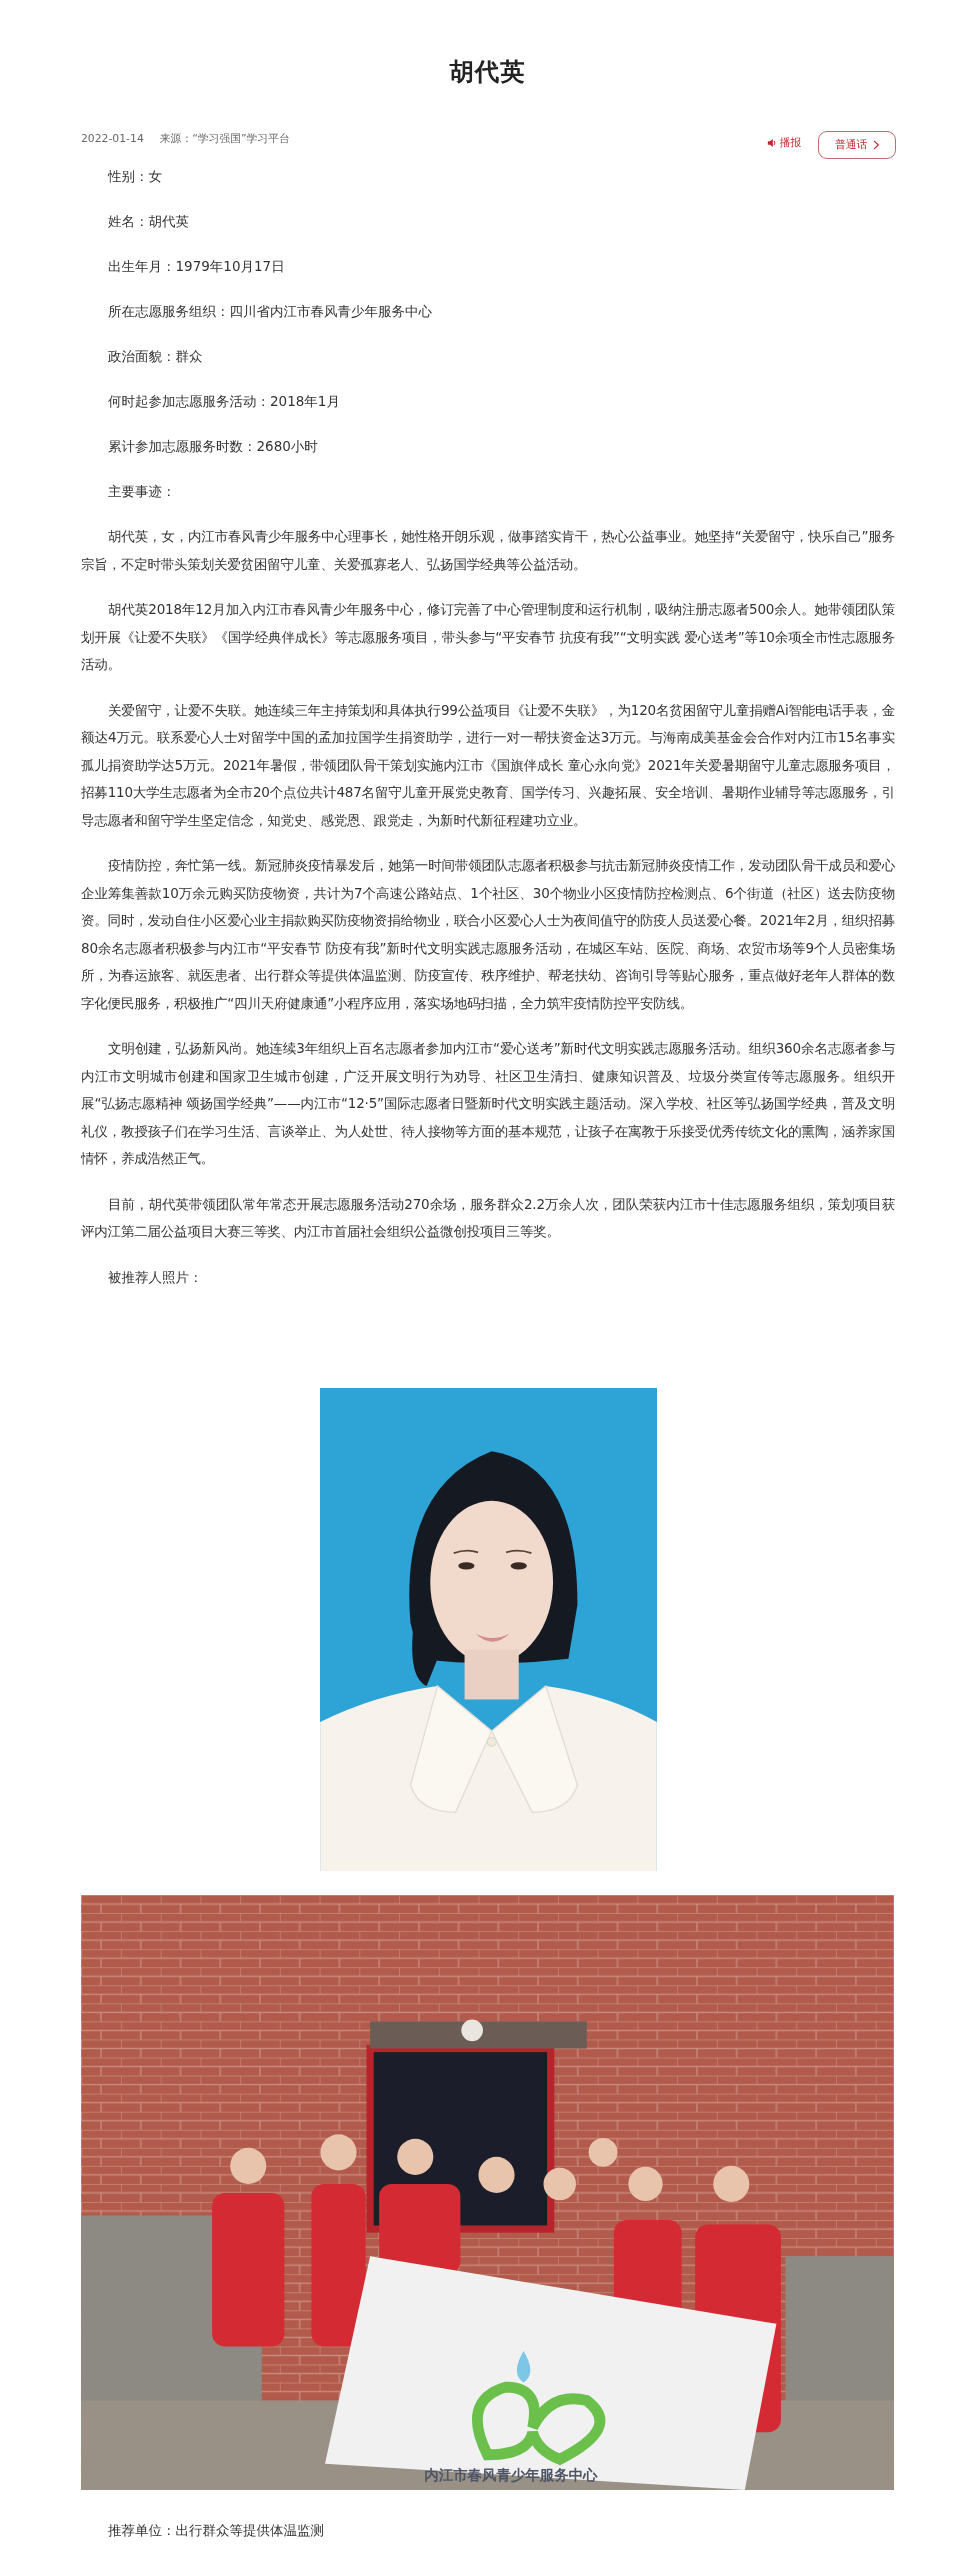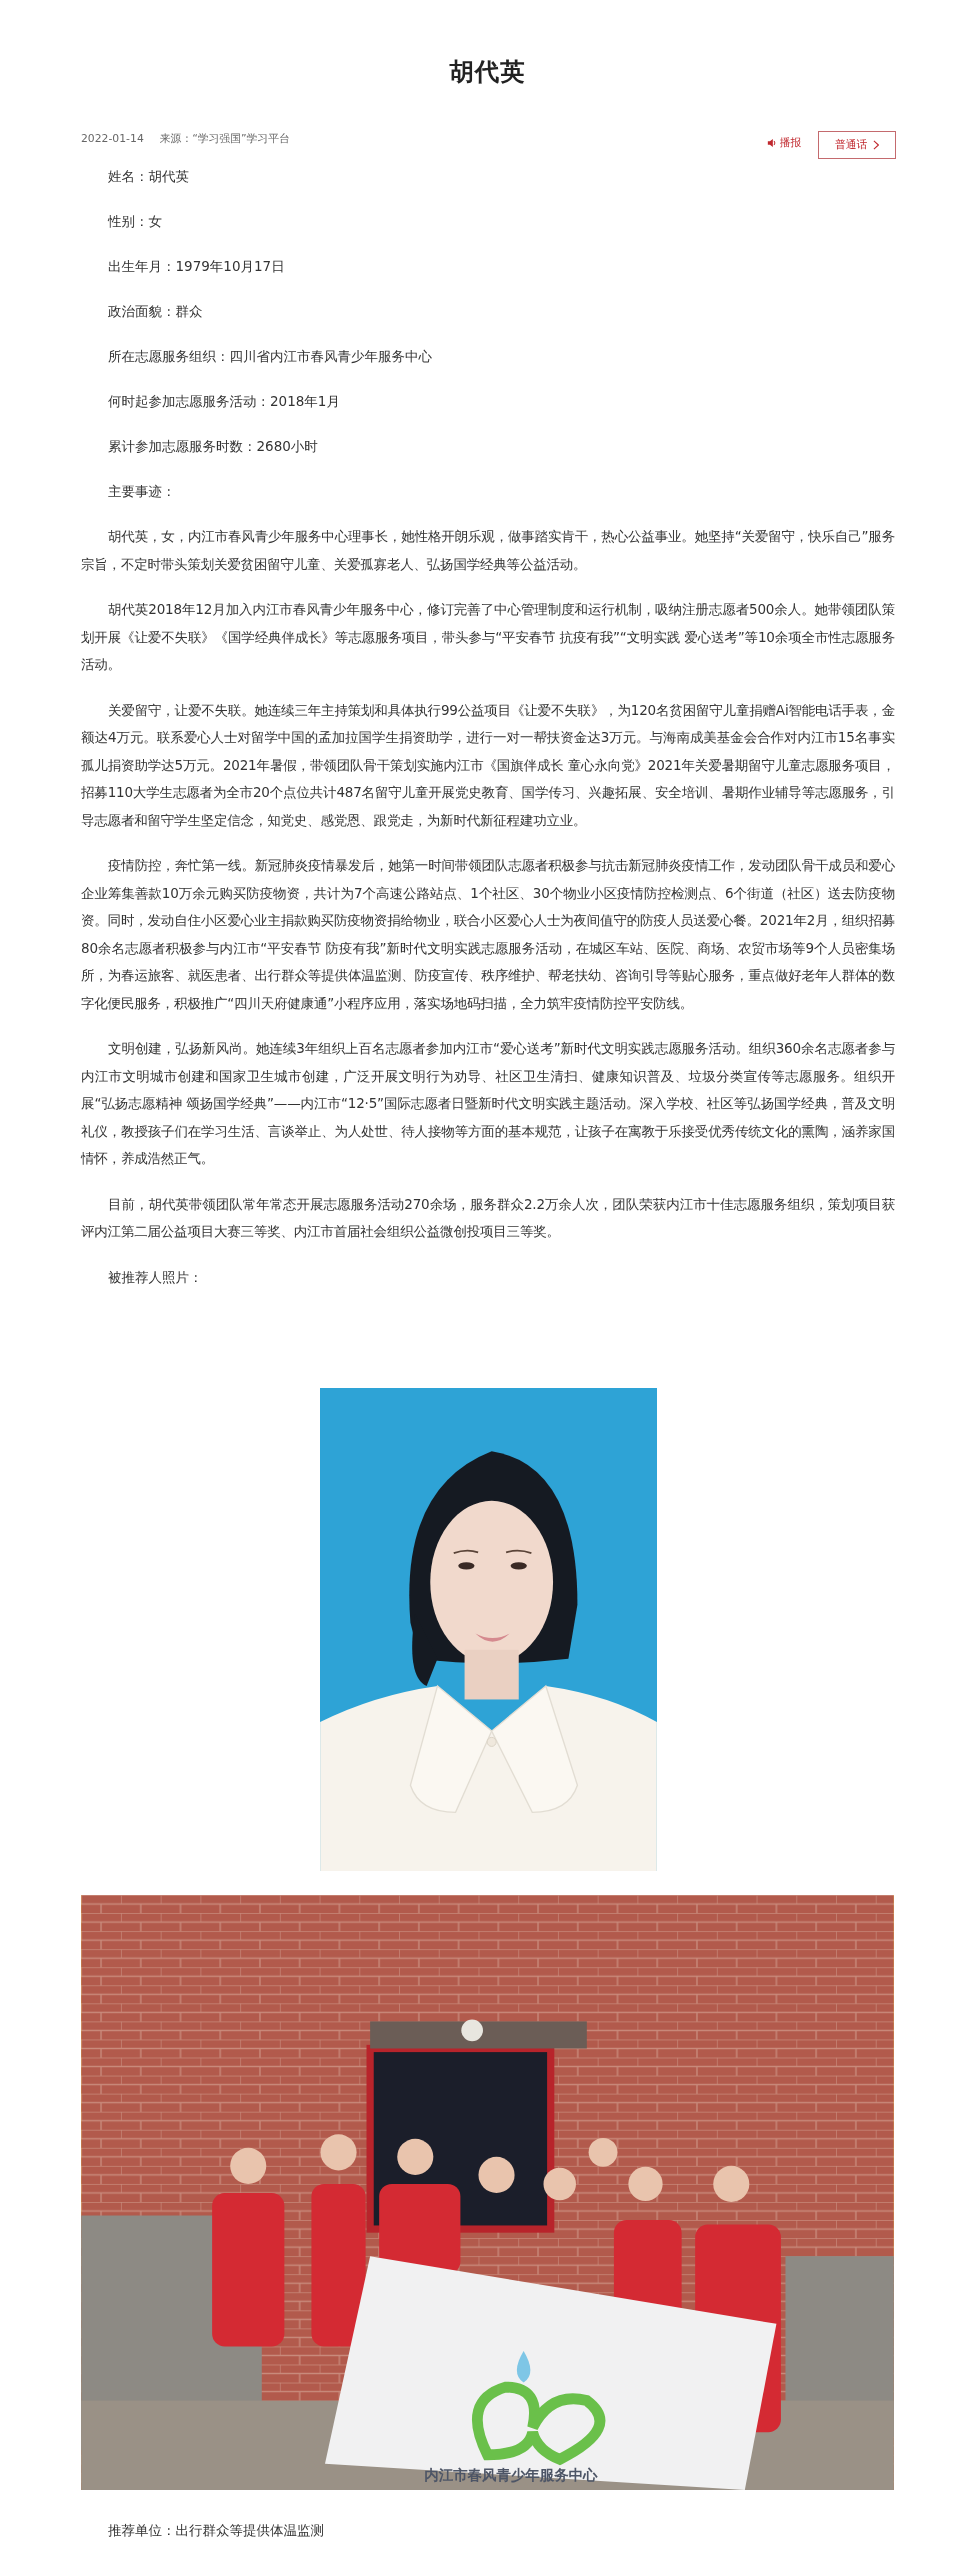--- a/index.html
+++ b/index.html
@@ -39,21 +39,21 @@
     align-items: center;
     gap: 2.7px;
     cursor: pointer;
   }
   .broadcast svg { width: 10px; height: 10px; }
   .lang-btn {
     position: absolute;
     left: 818px; top: 131px;
     width: 78px; height: 28px;
     border: 0.9px solid #c46a6e;
-    border-radius: 0;
+    border-radius: 9px;
     font-size: 10.8px;
     color: #c0272d;
     background: #fff;
     display: flex;
     align-items: center;
     justify-content: center;
     gap: 5.4px;
     cursor: pointer;
   }
   .content {
@@ -122,25 +122,25 @@
 </div>
 
 <div class="lang-btn">
   <span>普通话</span>
   <svg width="6.3" height="10" viewBox="0 0 7 11">
     <path d="M1 1 L6 5.5 L1 10" stroke="#c0272d" stroke-width="1.2" fill="none"></path>
   </svg>
 </div>
 
 <div class="content">
+  <div class="field"><span>性别：</span><span>女</span></div>
   <div class="field"><span>姓名：</span><span>胡代英</span></div>
-  <div class="field"><span>性别：</span><span>女</span></div>
   <div class="field"><span>出生年月：</span><span>1979年10月17日</span></div>
+  <div class="field"><span>所在志愿服务组织：</span><span>四川省内江市春风青少年服务中心</span></div>
   <div class="field"><span>政治面貌：</span><span>群众</span></div>
-  <div class="field"><span>所在志愿服务组织：</span><span>四川省内江市春风青少年服务中心</span></div>
   <div class="field"><span>何时起参加志愿服务活动：</span><span>2018年1月</span></div>
   <div class="field"><span>累计参加志愿服务时数：</span><span>2680小时</span></div>
   <div class="field"><span>主要事迹：</span></div>
 
   <p class="para">胡代英，女，内江市春风青少年服务中心理事长，她性格开朗乐观，做事踏实肯干，热心公益事业。她坚持“关爱留守，快乐自己”服务宗旨，不定时带头策划关爱贫困留守儿童、关爱孤寡老人、弘扬国学经典等公益活动。</p>
   <p class="para">胡代英2018年12月加入内江市春风青少年服务中心，修订完善了中心管理制度和运行机制，吸纳注册志愿者500余人。她带领团队策划开展《让爱不失联》《国学经典伴成长》等志愿服务项目，带头参与“平安春节 抗疫有我”“文明实践 爱心送考”等10余项全市性志愿服务活动。</p>
   <p class="para">关爱留守，让爱不失联。她连续三年主持策划和具体执行99公益项目《让爱不失联》，为120名贫困留守儿童捐赠Ai智能电话手表，金额达4万元。联系爱心人士对留学中国的孟加拉国学生捐资助学，进行一对一帮扶资金达3万元。与海南成美基金会合作对内江市15名事实孤儿捐资助学达5万元。2021年暑假，带领团队骨干策划实施内江市《国旗伴成长 童心永向党》2021年关爱暑期留守儿童志愿服务项目，招募110大学生志愿者为全市20个点位共计487名留守儿童开展党史教育、国学传习、兴趣拓展、安全培训、暑期作业辅导等志愿服务，引导志愿者和留守学生坚定信念，知党史、感党恩、跟党走，为新时代新征程建功立业。</p>
   <p class="para">疫情防控，奔忙第一线。新冠肺炎疫情暴发后，她第一时间带领团队志愿者积极参与抗击新冠肺炎疫情工作，发动团队骨干成员和爱心企业筹集善款10万余元购买防疫物资，共计为7个高速公路站点、1个社区、30个物业小区疫情防控检测点、6个街道（社区）送去防疫物资。同时，发动自住小区爱心业主捐款购买防疫物资捐给物业，联合小区爱心人士为夜间值守的防疫人员送爱心餐。2021年2月，组织招募80余名志愿者积极参与内江市“平安春节 防疫有我”新时代文明实践志愿服务活动，在城区车站、医院、商场、农贸市场等9个人员密集场所，为春运旅客、就医患者、出行群众等提供体温监测、防疫宣传、秩序维护、帮老扶幼、咨询引导等贴心服务，重点做好老年人群体的数字化便民服务，积极推广“四川天府健康通”小程序应用，落实场地码扫描，全力筑牢疫情防控平安防线。</p>
   <p class="para">文明创建，弘扬新风尚。她连续3年组织上百名志愿者参加内江市“爱心送考”新时代文明实践志愿服务活动。组织360余名志愿者参与内江市文明城市创建和国家卫生城市创建，广泛开展文明行为劝导、社区卫生清扫、健康知识普及、垃圾分类宣传等志愿服务。组织开展“弘扬志愿精神 颂扬国学经典”——内江市“12·5”国际志愿者日暨新时代文明实践主题活动。深入学校、社区等弘扬国学经典，普及文明礼仪，教授孩子们在学习生活、言谈举止、为人处世、待人接物等方面的基本规范，让孩子在寓教于乐接受优秀传统文化的熏陶，涵养家国情怀，养成浩然正气。</p>
   <p class="para">目前，胡代英带领团队常年常态开展志愿服务活动270余场，服务群众2.2万余人次，团队荣获内江市十佳志愿服务组织，策划项目获评内江第二届公益项目大赛三等奖、内江市首届社会组织公益微创投项目三等奖。</p>

